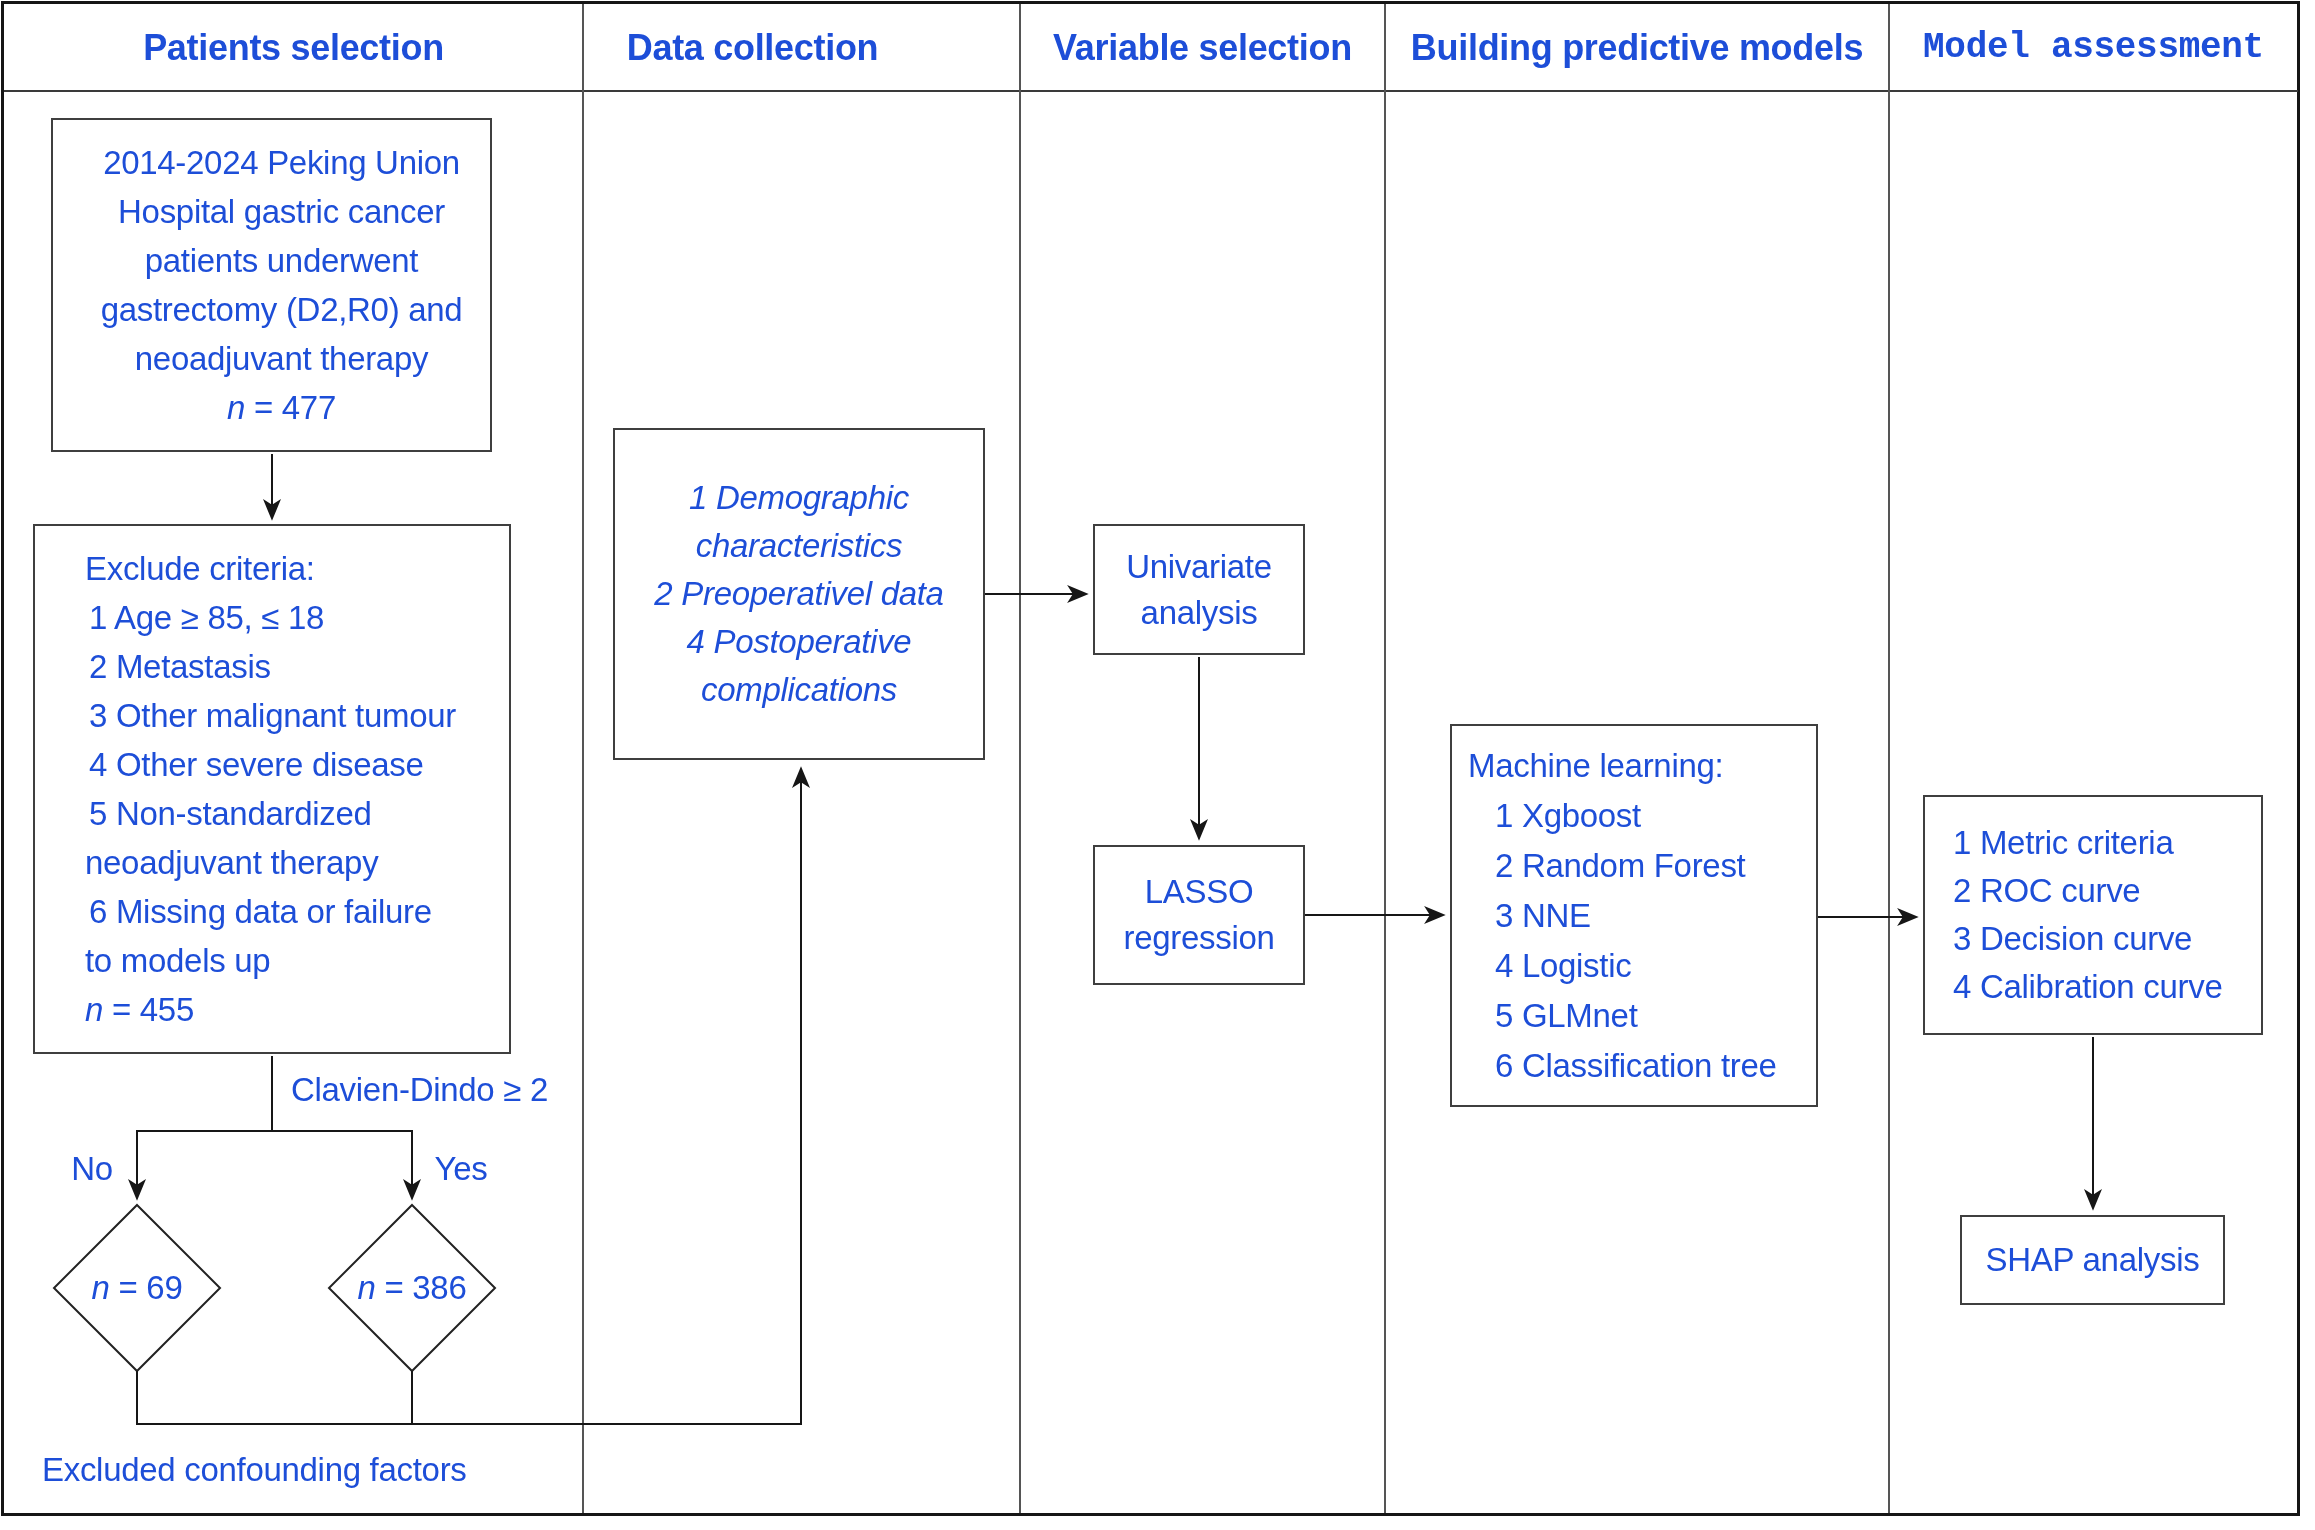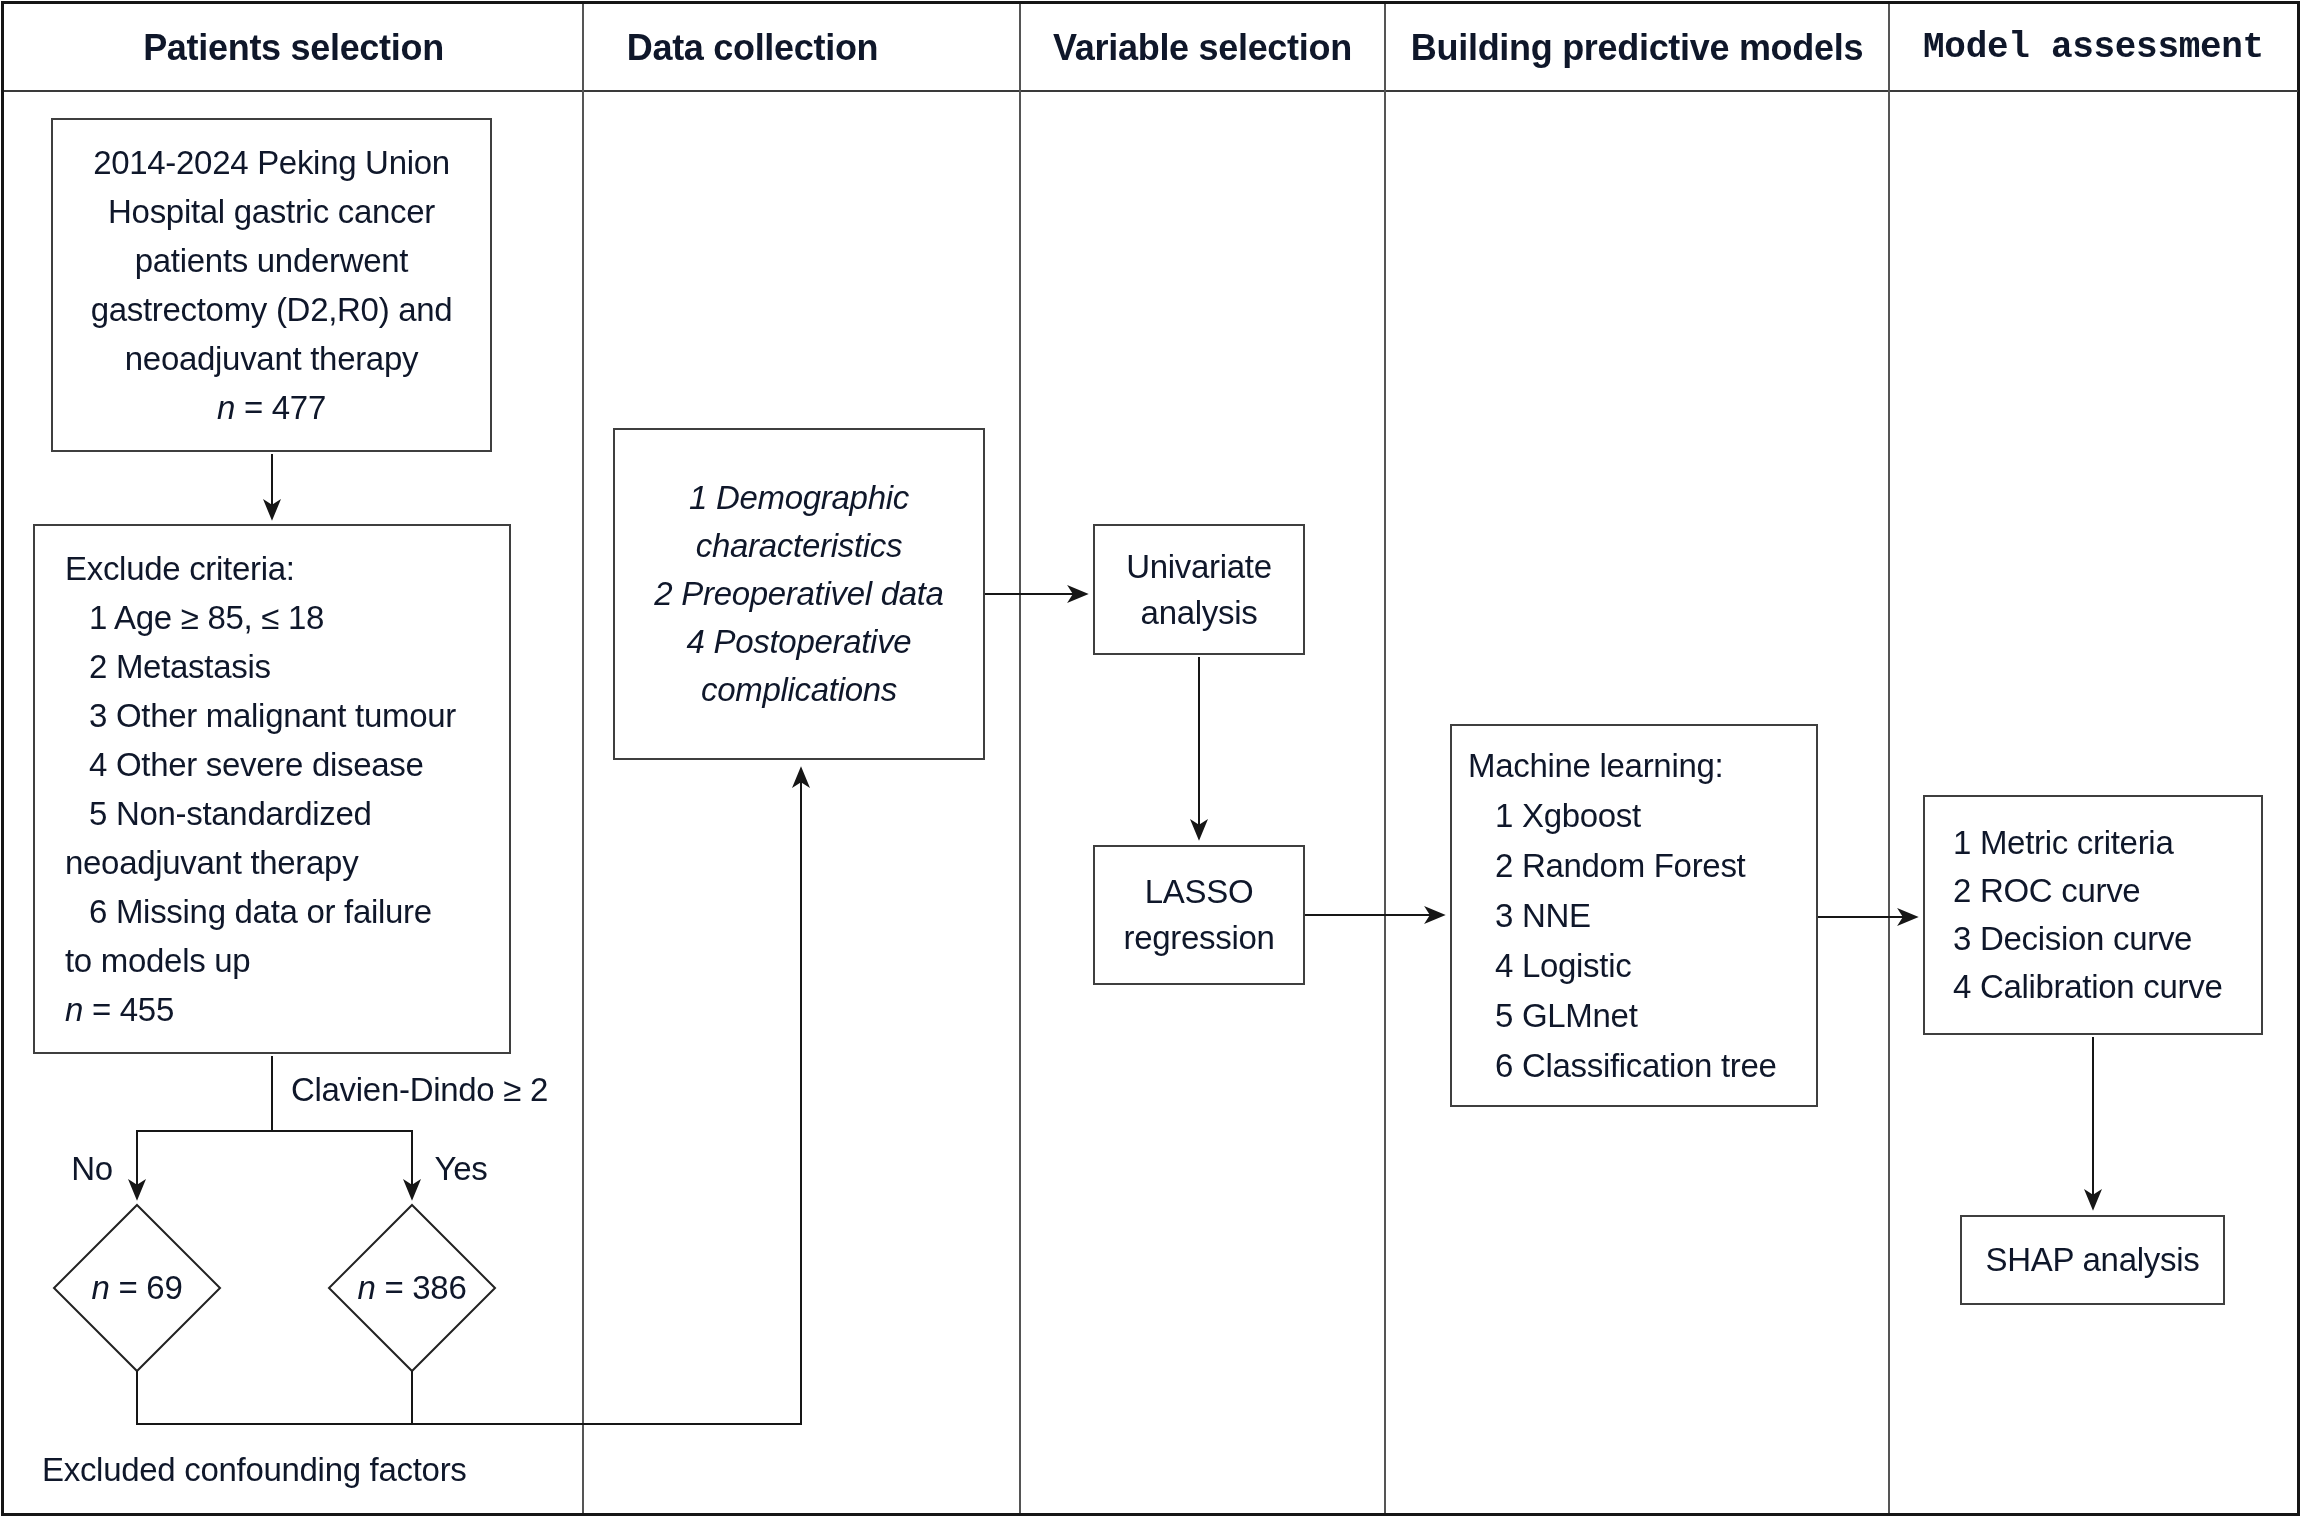--- a/index.html
+++ b/index.html
@@ -2,21 +2,21 @@
 <html><head>
 <meta charset="utf-8">
 <style>
   html, body { margin: 0; padding: 0; background: #ffffff; }
   .figure {
     position: relative;
     width: 2315px;
     height: 1530px;
     background: #ffffff;
     font-family: "Liberation Sans", sans-serif;
-    color: #0f172a;
+    color: #1d4ed8;
     overflow: hidden;
   }
   .lines-layer {
     position: absolute;
     left: 0; top: 0;
     width: 2315px; height: 1530px;
     z-index: 1;
   }
   .hdr {
     position: absolute;
@@ -38,21 +38,21 @@
     border: 2px solid #3f3f3f;
     display: flex;
     flex-direction: column;
     justify-content: center;
     font-size: 33px;
     letter-spacing: -0.3px;
     z-index: 2;
   }
   .box .ln { white-space: nowrap; }
   .box.center .ln { text-align: center; }
-  .lh49 .ln { line-height: 49px; }
+  .lh49 .ln { line-height: 49px; padding-left: 20px; }
   .lh48 .ln { line-height: 48px; }
   .lh46 .ln { line-height: 46px; }
   .lh50 .ln { line-height: 50px; }
   .exclude-box { padding-left: 30px; }
   .exclude-box .ind { padding-left: 24px; }
   .ml-box { padding-left: 22px; }
   .ml-box .ind { padding-left: 27px; }
   .assess-box { padding-left: 28px; }
   .mathn::first-letter { font-style: italic; }
   .lbl {

